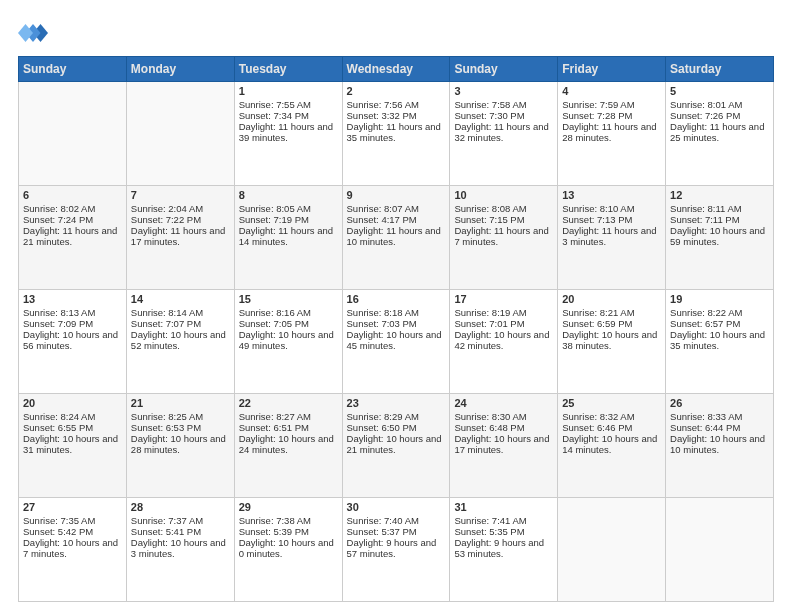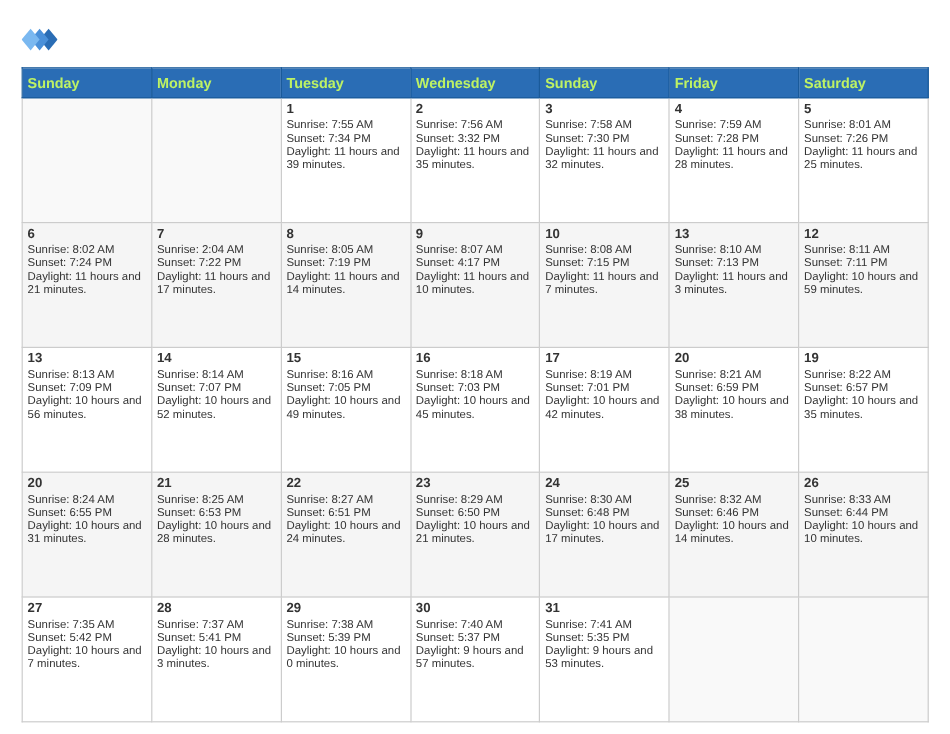--- a/index.html
+++ b/index.html
@@ -61,21 +61,21 @@
     }
     .calendar {
       flex: 1;
       border: 1px solid #ccc;
       border-collapse: collapse;
       width: 100%;
       table-layout: fixed;
     }
     .calendar th {
       background: #2a6db5;
-      color: #bef264;
+      color: #e5e5e5;
       font-size: 12px;
       font-weight: bold;
       padding: 5px 4px;
       text-align: left;
       border: 1px solid #1a5a9a;
     }
     .calendar td {
       border: 1px solid #ccc;
       vertical-align: top;
       padding: 3px 4px;

